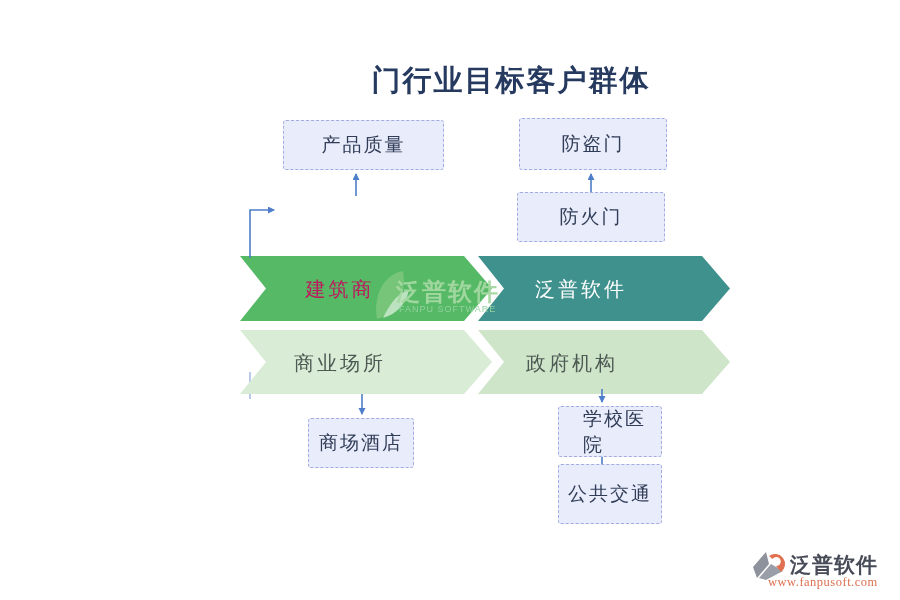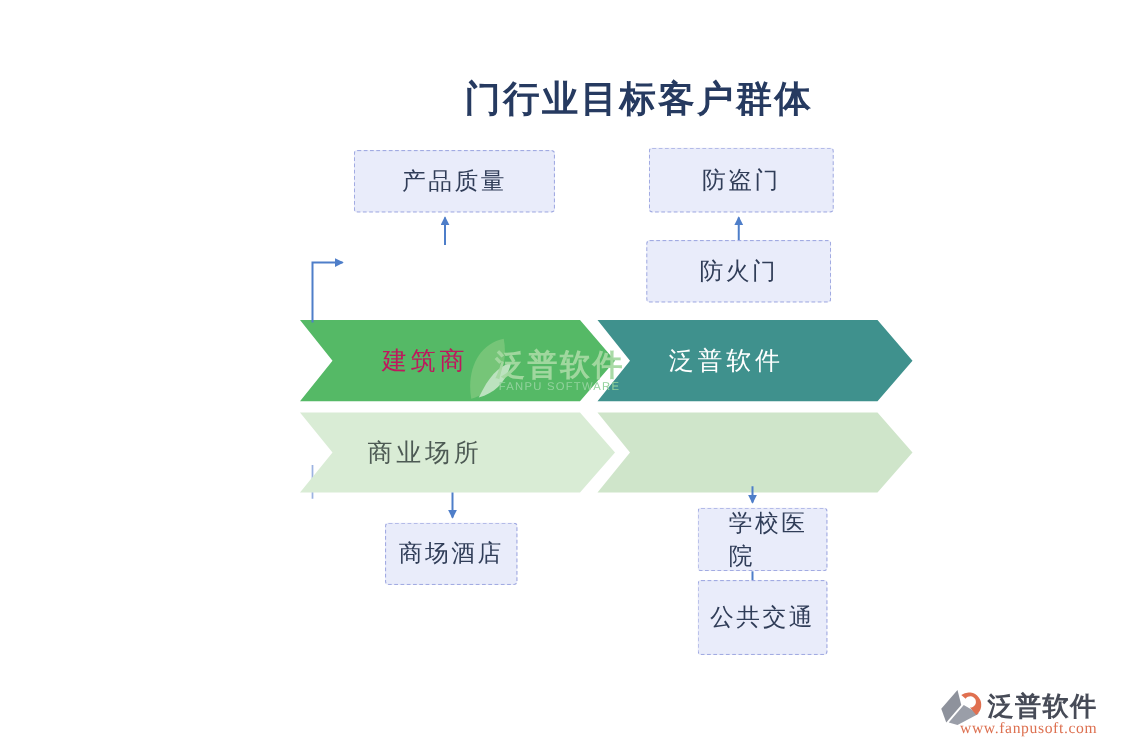--- a/index.html
+++ b/index.html
@@ -105,20 +105,21 @@
   <div class="dbox box-school-hospital">
     <span>学校医院</span>
   </div>
   <div class="dbox box-public-transport">
     <span>公共交通</span>
   </div>
 
   <div class="arrow-label lbl-builders">建筑商</div>
   <div class="arrow-label lbl-home-users">泛普软件</div>
   <div class="arrow-label lbl-commercial">商业场所</div>
+  <div class="arrow-label lbl-government">政府机构</div>
 
   <div class="wm-name">泛普软件</div>
   <div class="wm-sub">FANPU SOFTWARE</div>
 
   <div class="logo-name">泛普软件</div>
   <div class="logo-url">www.fanpusoft.com</div>
 
 </div>
 
 </body></html>

